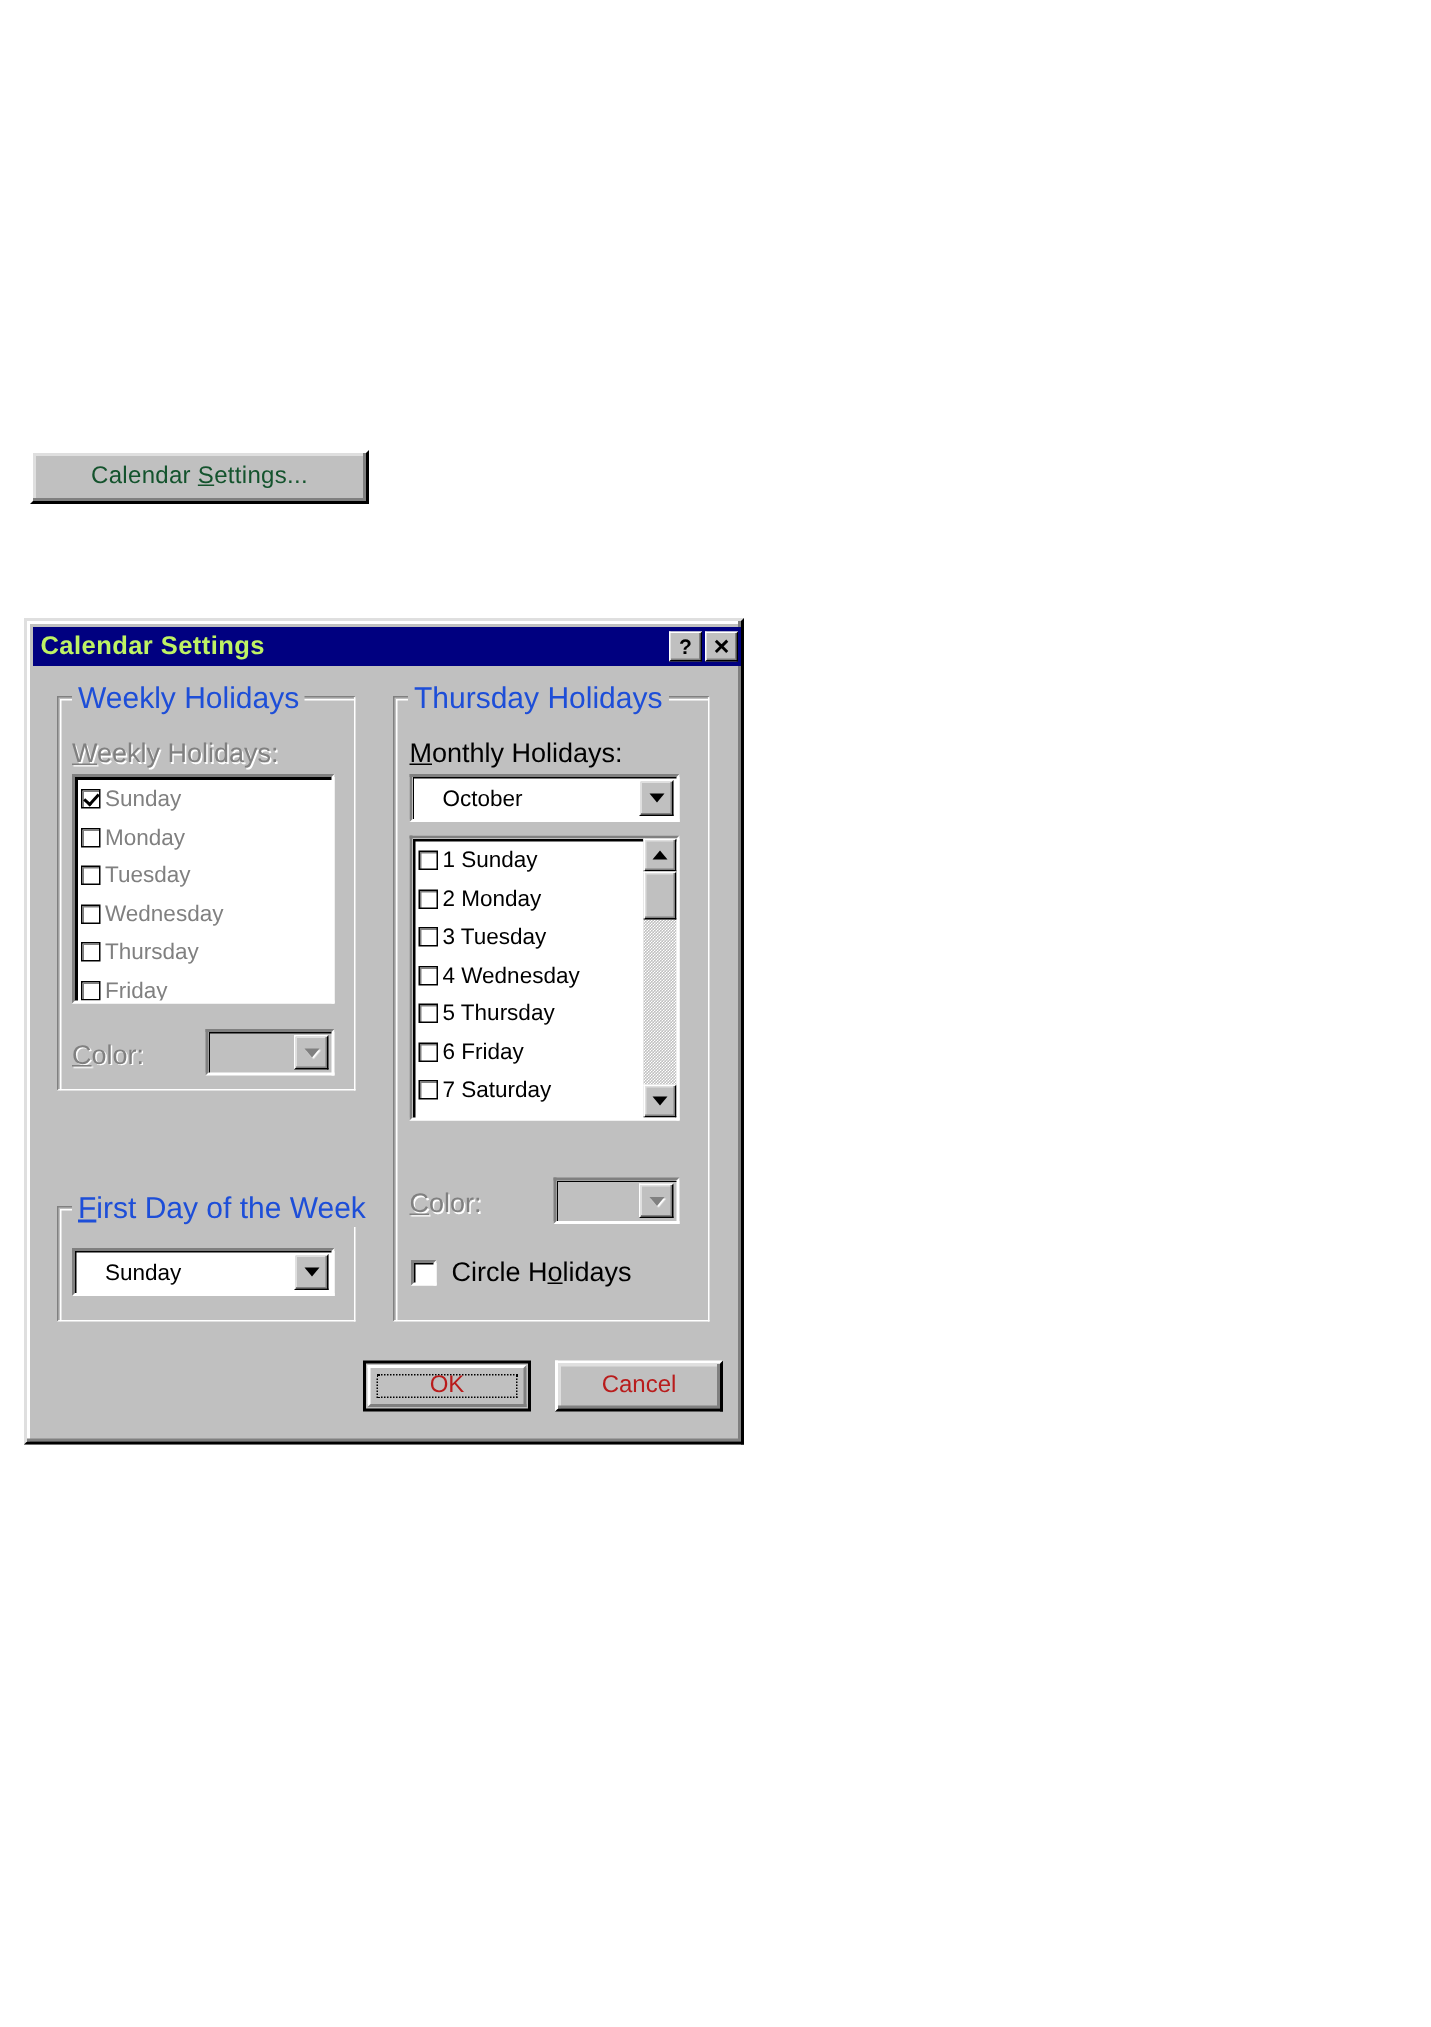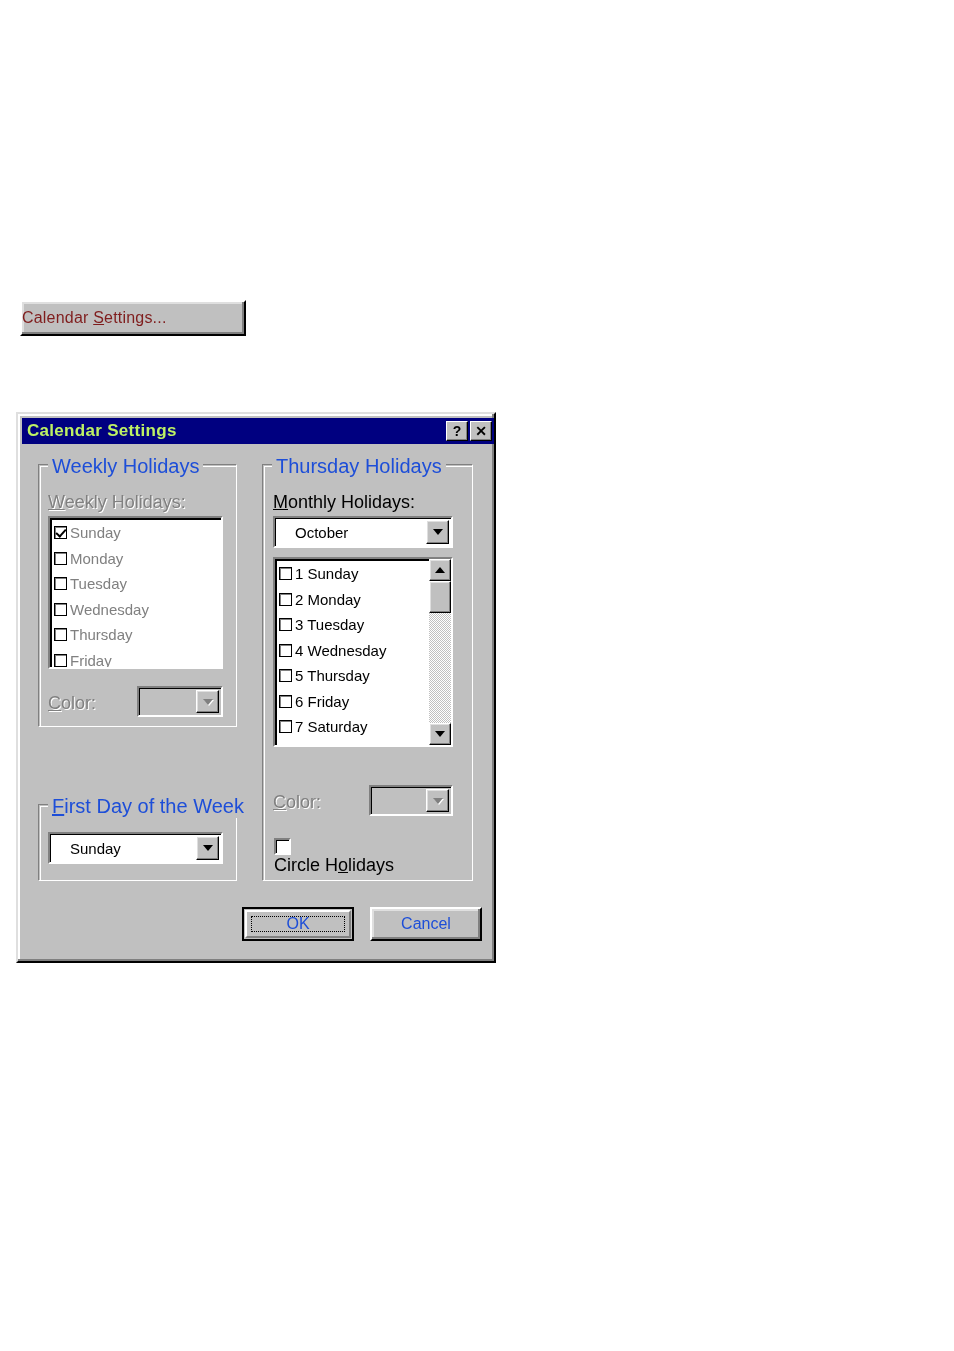--- a/index.html
+++ b/index.html
@@ -27,23 +27,23 @@
 
   
   #launch-btn {
     position: absolute;
     left: 20px;
     top: 300px;
     width: 222px;
     height: 32px;
     display: flex;
     align-items: center;
-    justify-content: flex-start;
+    justify-content: center;
     font-size: 16px;
-    color: #7f1d1d;
+    color: #14532d;
     letter-spacing: .2px;
     cursor: default;
   }
 
   
   #dialog {
     position: absolute;
     left: 16px;
     top: 412px;
     width: 480px;
@@ -292,43 +292,42 @@
   }
   .combo-arrow.dis .tri {
     border-top-color: #808080;
     filter: drop-shadow(1px 1px 0 #ffffff);
   }
 
   
   #circle-holidays {
     position: absolute;
     display: flex;
-    align-items: flex-start;
-    cursor: default;
-    flex-direction: column;
+    align-items: center;
+    cursor: default;
   }
   .cb-lg {
     width: 17px; height: 17px;
     background: #ffffff;
     border-top: 2px solid #808080;
     border-left: 2px solid #808080;
     border-right: 2px solid #ffffff;
     border-bottom: 2px solid #ffffff;
     box-shadow: inset 1px 1px 0 0 #000000;
     box-sizing: border-box;
     margin-right: 10px;
   }
 
   
   .dlg-btn {
     position: absolute;
     height: 34px;
     background: #c0c0c0;
     display: flex; align-items: center; justify-content: center;
-    font-size: 16px; color: #1d4ed8;
+    font-size: 16px; color: #b91c1c;
     box-sizing: border-box;
     cursor: default;
   }
   .dlg-btn.normal {
     border-top: 2px solid #ffffff;
     border-left: 2px solid #ffffff;
     border-right: 2px solid #000000;
     border-bottom: 2px solid #000000;
     box-shadow: inset -2px -2px 0 0 #808080, inset 2px 2px 0 0 #dfdfdf;
   }

